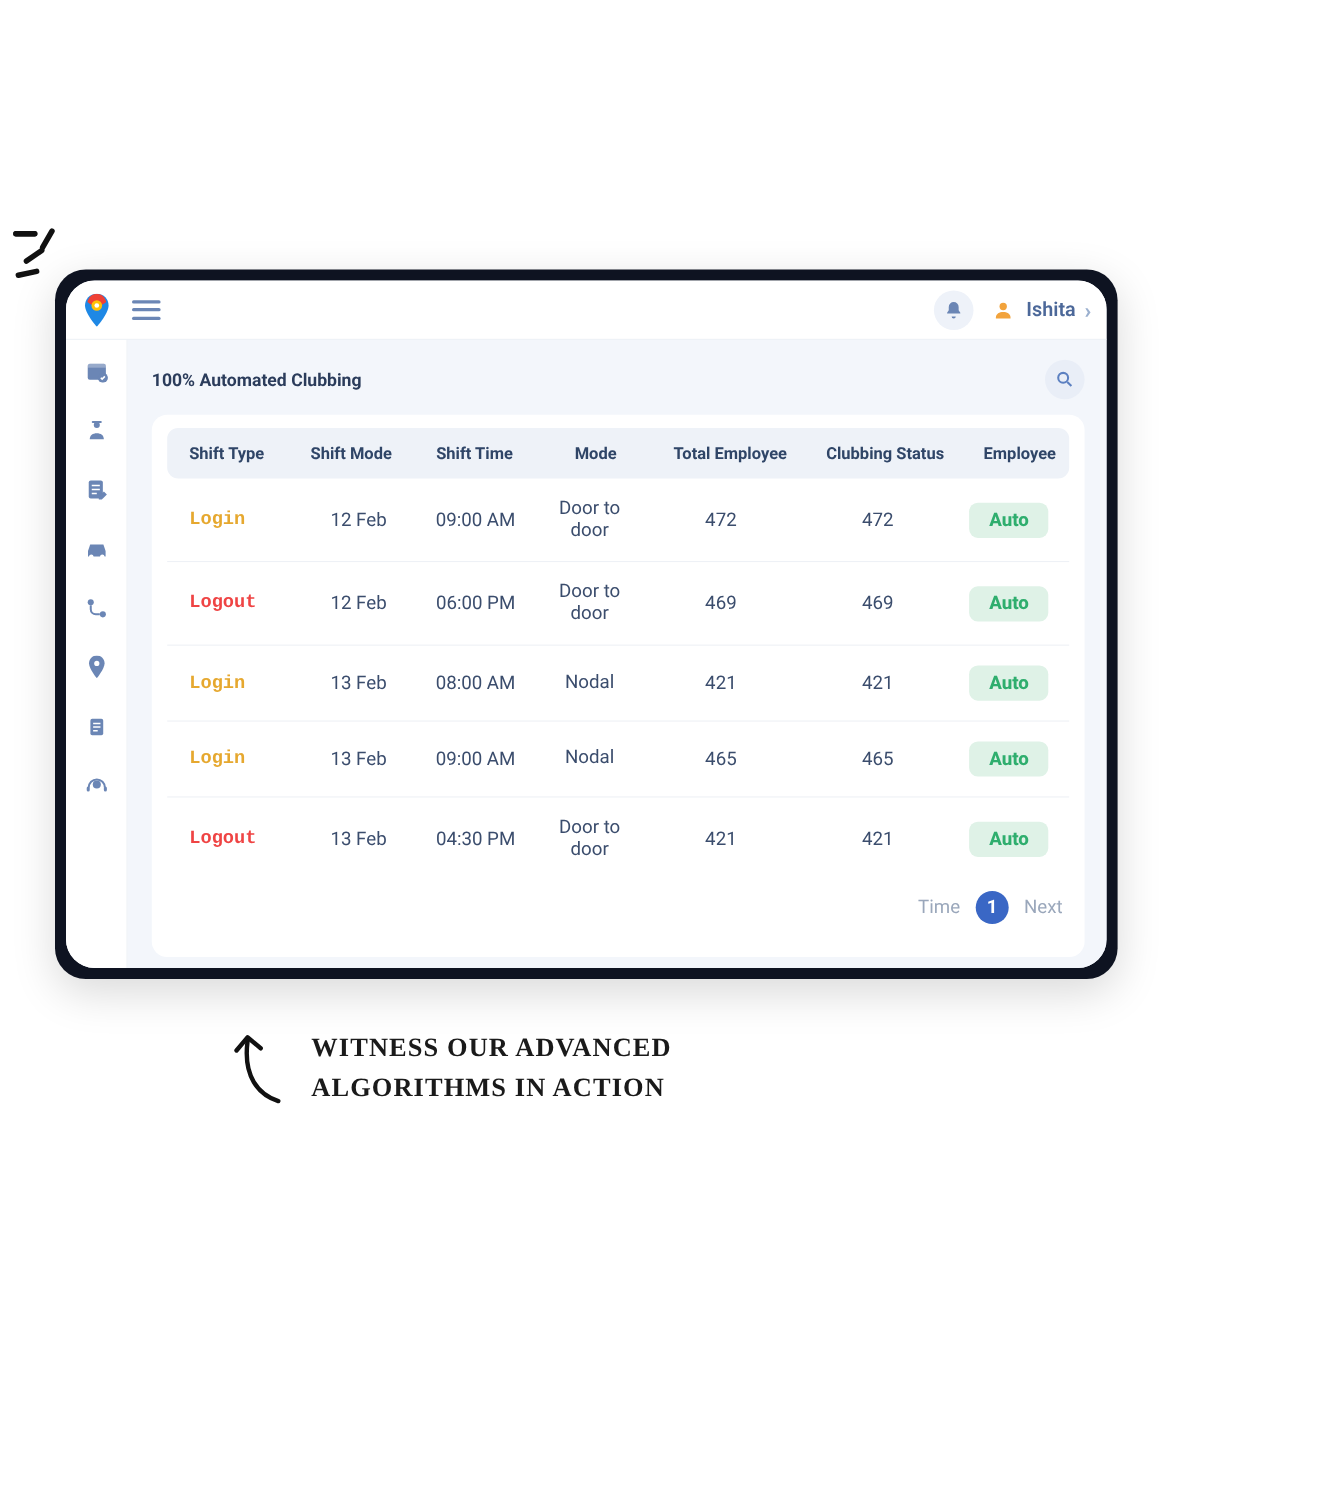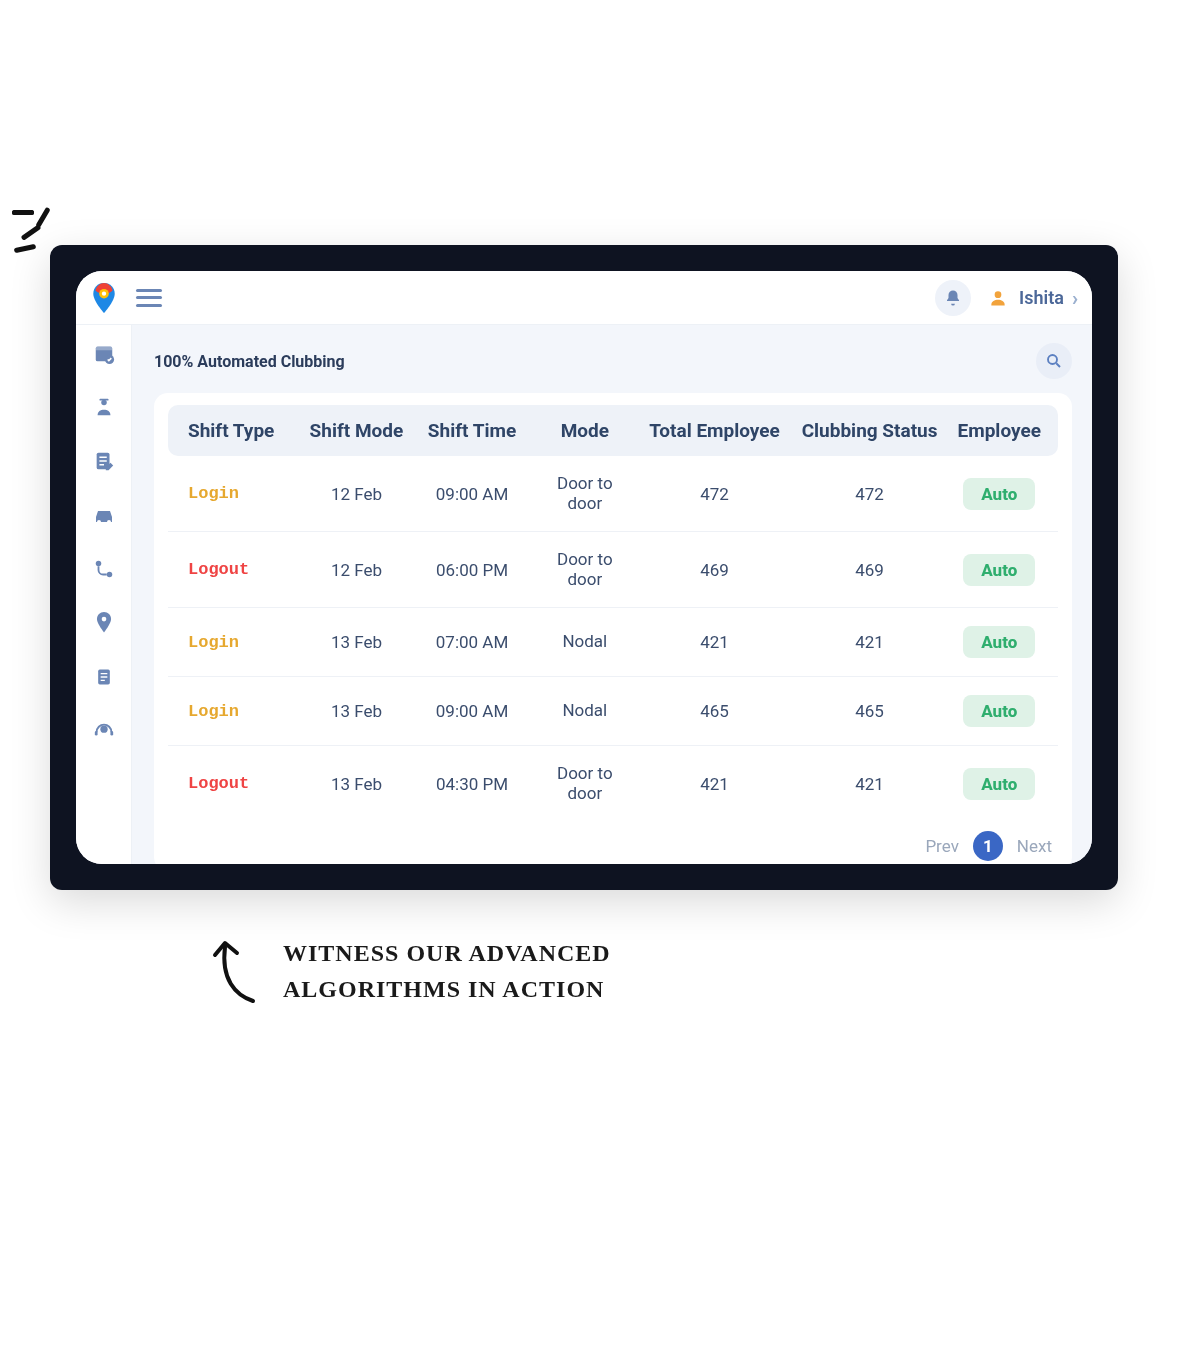--- a/index.html
+++ b/index.html
@@ -30,24 +30,24 @@
     border-radius: 3px;
   }
   .accent .s1 { top: 5px; left: 20px; transform: rotate(-60deg); }
   .accent .s2 { top: 20px; left: 8px;  transform: rotate(-35deg); }
   .accent .s3 { top: 36px; left: 2px;  transform: rotate(-12deg); }
 
   
   .tablet {
     position: absolute;
     top: 245px; left: 50px;
-    width: 1068px; height: 645px;
+    width: 966px; height: 645px;
     background: #0e1321;
-    border-radius: 12px;
-    padding: 26px;
+    border-radius: 28px;
+    padding: 10px;
     box-shadow: 0 12px 40px rgba(0,0,0,.15);
   }
   .screen {
     width: 100%; height: 100%;
     background: #f3f6fb;
     border-radius: 26px;
     overflow: hidden;
     display: flex;
     flex-direction: column;
   }
@@ -135,22 +135,23 @@
     padding: 12px 14px 10px;
     flex: 1;
     display: flex; flex-direction: column;
   }
   .thead {
     display: grid;
     grid-template-columns: 1.1fr 1fr 1.05fr .95fr 1.35fr 1.4fr .9fr;
     background: #eef2f8;
     border-radius: 10px;
     padding: 14px 8px;
-    font-weight: 700; color: #2f4567; font-size: 19px;
+    font-weight: 700; color: #2f4567; font-size: 15px;
     text-align: center;
+    gap: 28px;
   }
   .thead .cell:first-child { text-align: left; padding-left: 12px; }
 
   .rows { display: flex; flex-direction: column; }
   .row {
     display: grid;
     grid-template-columns: 1.1fr 1fr 1.05fr .95fr 1.35fr 1.4fr .9fr;
     align-items: center;
     padding: 18px 8px;
     border-bottom: 1px solid #eef1f6;
@@ -336,21 +337,21 @@
                 <div>12 Feb</div>
                 <div>06:00 PM</div>
                 <div class="mode">Door to<br>door</div>
                 <div>469</div>
                 <div>469</div>
                 <div><span class="auto-badge">Auto</span></div>
               </div>
               <div class="row">
                 <div class="shift login">Login</div>
                 <div>13 Feb</div>
-                <div>07:00 AM</div>
+                <div>08:00 AM</div>
                 <div class="mode">Nodal</div>
                 <div>421</div>
                 <div>421</div>
                 <div><span class="auto-badge">Auto</span></div>
               </div>
               <div class="row">
                 <div class="shift login">Login</div>
                 <div>13 Feb</div>
                 <div>09:00 AM</div>
                 <div class="mode">Nodal</div>
@@ -363,21 +364,21 @@
                 <div>13 Feb</div>
                 <div>04:30 PM</div>
                 <div class="mode">Door to<br>door</div>
                 <div>421</div>
                 <div>421</div>
                 <div><span class="auto-badge">Auto</span></div>
               </div>
             </div>
 
           <div class="pager">
-            <span class="link">Prev</span>
+            <span class="link">Time</span>
             <span class="num">1</span>
             <span class="link">Next</span>
           </div>
         </div>
       </div>
     </div>
   </div>
 </div>
 
 <div class="caption">

